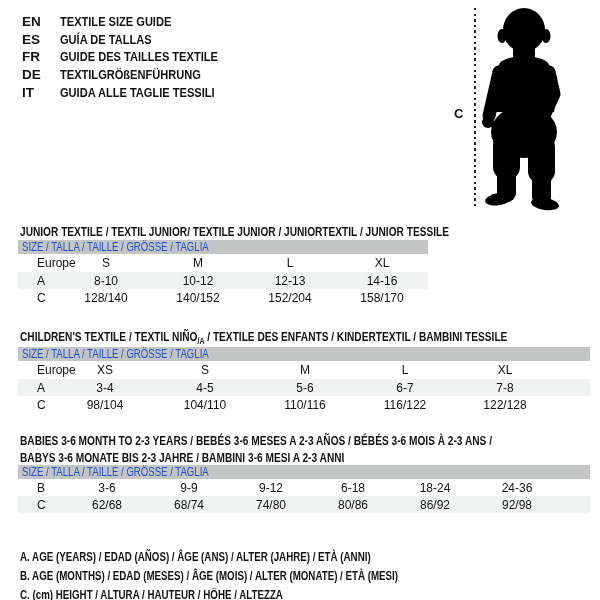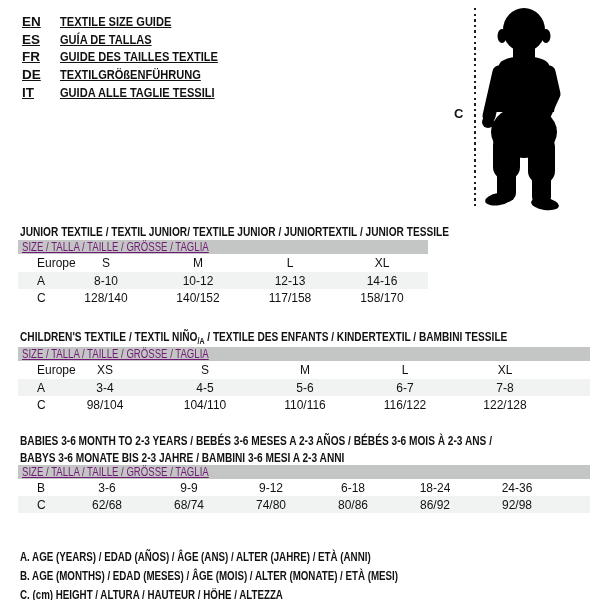--- a/index.html
+++ b/index.html
@@ -5,42 +5,42 @@
   * { margin:0; padding:0; box-sizing:border-box; }
   html,body { width:600px; height:600px; }
   body {
     font-family: "Liberation Sans", "DejaVu Sans", sans-serif;
     background:#ffffff; color:#111111; position:relative; overflow:hidden;
   }
   #canvas { position:absolute; left:0; top:0; width:600px; height:600px; }
 
   
   #lang-block { position:absolute; left:22px; top:13px; }
-  .lang-row { height:17.6px; display:flex; align-items:center; font-weight:bold; font-size:13.5px; white-space:nowrap;text-decoration:underline; }
+  .lang-row { height:17.6px; display:flex; align-items:center; font-weight:bold; font-size:13.5px; white-space:nowrap; }
   .lang-code { width:38px; flex:0 0 38px; }
   .cond82 { display:inline-block; transform:scaleX(0.82); transform-origin:0 50%; white-space:nowrap; }
 
   
   #height-line { position:absolute; left:474px; top:8px; width:2px; height:198px;
     background:repeating-linear-gradient(to bottom, #1d1d1d 0px, #1d1d1d 2.5px, transparent 2.5px, transparent 5.6px); }
   #height-label { position:absolute; left:454px; top:106px; font-weight:bold; font-size:13px; }
   #silhouette { position:absolute; left:480px; top:6px; }
 
   
   .section-heading { position:absolute; left:20px; font-weight:bold; font-size:13px; line-height:17px; white-space:nowrap;margin-top:8px; }
   .cond78 { display:inline-block; transform:scaleX(0.78); transform-origin:0 50%; white-space:nowrap; }
   .cond80 { display:inline-block; transform:scaleX(0.80); transform-origin:0 50%; white-space:nowrap; }
   .subscript { font-size:9px; vertical-align:-3px; }
 
   
   .size-table { position:absolute; left:18px; }
   .t1 { top:240px; width:410px; }
   .t2 { top:347px; width:572px; }
   .t3 { top:465px; width:572px; }
-  .band { height:14px; background:#c4c5c5; display:flex; align-items:center; padding-left:4px; font-size:12px; color:#701a75;text-decoration:underline; }
+  .band { height:14px; background:#c4c5c5; display:flex; align-items:center; padding-left:4px; font-size:12px; color:#1d4ed8; }
   .trow { display:grid; width:100%; align-items:center; font-size:12px; }
   .t1 .trow { grid-template-columns:42px repeat(4, 92px) 1fr; }
   .t2 .trow { grid-template-columns:37px repeat(5, 100px) 1fr; }
   .t3 .trow { grid-template-columns:48px repeat(6, 82px) 1fr; }
   .europe-row { height:18px; }
   .data-row { height:17px; }
   .shaded { background:#f1f2f2; }
   .cell { text-align:center; }
   .cell.first { text-align:left; padding-left:3px;margin-left:16px; }
 
@@ -118,21 +118,21 @@
       <div class="cell">8-10</div>
       <div class="cell">10-12</div>
       <div class="cell">12-13</div>
       <div class="cell">14-16</div>
       <div class="cell"></div>
     </div>
     <div class="trow data-row">
       <div class="cell first">C</div>
       <div class="cell">128/140</div>
       <div class="cell">140/152</div>
-      <div class="cell">117/158</div>
+      <div class="cell">152/204</div>
       <div class="cell">158/170</div>
       <div class="cell"></div>
     </div>
   </div>
 
   <div class="section-heading" style="top:320px">
     <span class="cond78"><span>CHILDREN'S TEXTILE / TEXTIL NIÑO</span><span class="subscript">/A</span><span> / TEXTILE DES ENFANTS / KINDERTEXTIL / BAMBINI TESSILE</span></span>
   </div>
   <div class="size-table t2">
     <div class="band">

